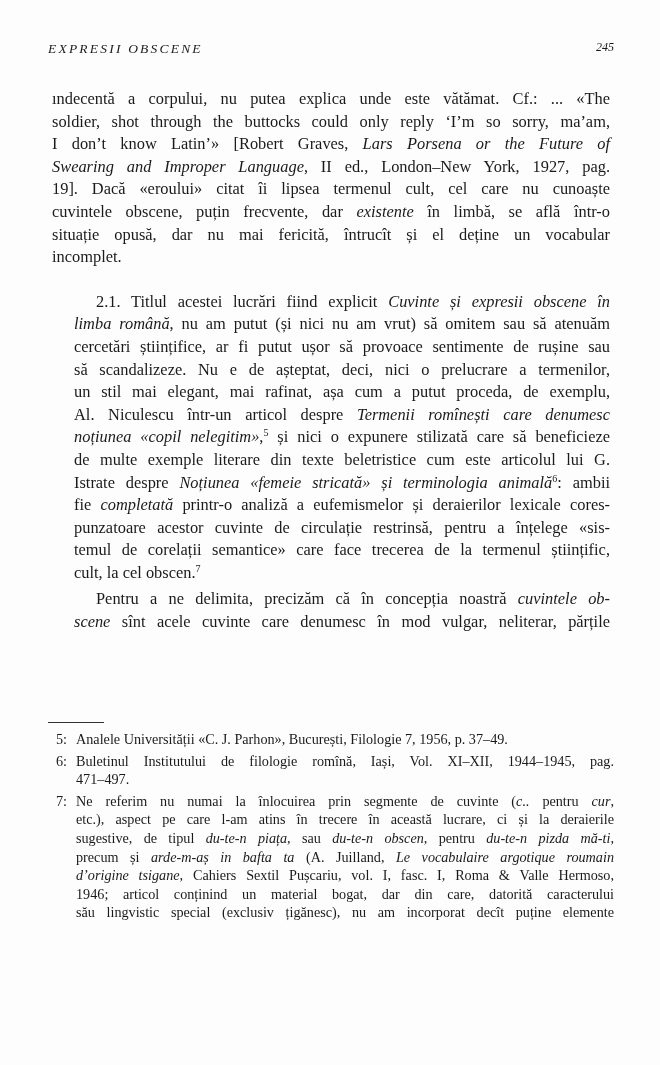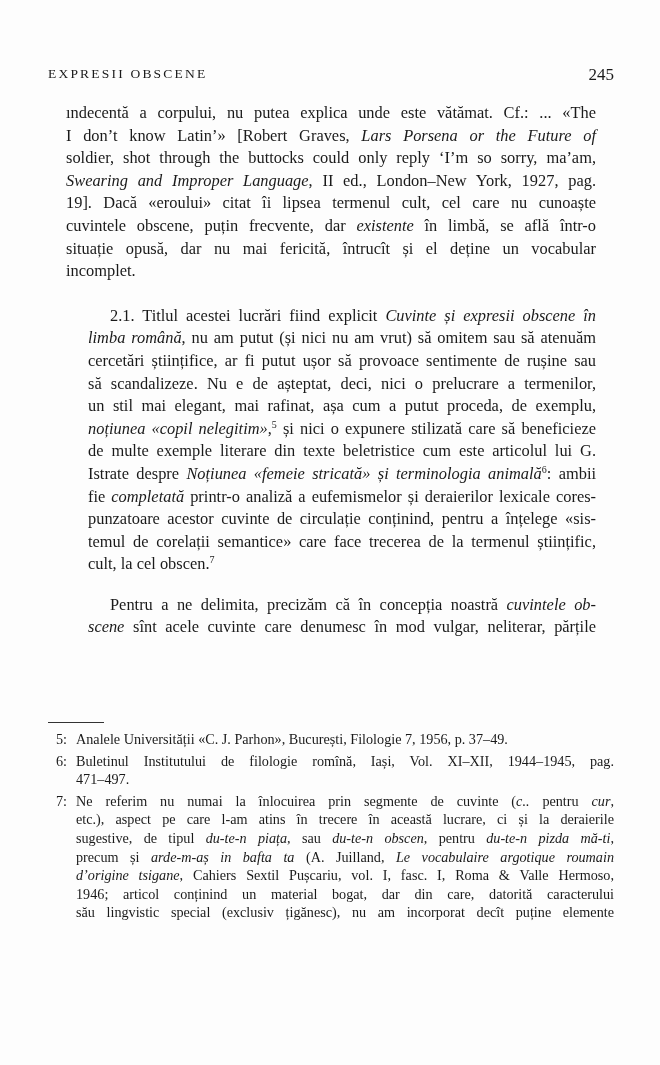--- a/index.html
+++ b/index.html
@@ -1,23 +1,23 @@
 <!DOCTYPE html>
 <html><head>
 <meta charset="utf-8">
 <style>
   html, body { margin:0; padding:0; background:#fdfdfd; }
   body { width:660px; height:1065px; position:relative; overflow:hidden;
          font-family:"Liberation Serif", "DejaVu Serif", serif; color:#1a1a1a; }
-  .header { position:absolute; top:66px; left:48px; right:46px; height:22px; }
+  .header { position:absolute; top:41px; left:48px; right:46px; height:22px;font-style:italic; }
   .running-title { position:absolute; left:0; top:0; font-size:13.5px; letter-spacing:2.2px; }
-  .page-number { position:absolute; right:0; top:-1px; font-size:17px; }
+  .page-number { position:absolute; right:0; top:-1px; font-size:12px; }
   .body-text { position:absolute; top:84px; left:48px; width:566px; font-size:16.4px;
                line-height:22.6px; text-align:justify; }
-  .body-text p { margin:18px; }
+  .body-text p { margin:4px; }
   .body-text p + p.gap { margin-top:22px; }
   .indent { text-indent:22px; }
   .l { display:block; text-align:justify; text-align-last:justify; white-space:nowrap; }
   .l.last { text-align-last:left; }
   i { font-style:italic; }
   sup { font-size:10px; vertical-align:6px; line-height:0; }
   .rule { position:absolute; top:722px; left:48px; width:56px; border-top:1px solid #333; }
   .footnotes { position:absolute; top:730px; left:48px; width:566px; font-size:14.2px; line-height:18.6px; }
   .fn { position:relative; padding-left:28px; margin-bottom:3px; }
   .fn-num { position:absolute; left:8px; top:0; }
@@ -28,39 +28,40 @@
 <body>
 
 <div class="header">
   <span class="running-title">EXPRESII OBSCENE</span>
   <span class="page-number">245</span>
 </div>
 
 <div class="body-text">
   <p>
       <span class="l">ındecentă a corpului, nu putea explica unde este vătămat. Cf.: ... «The</span>
+      <span class="l">soldier, shot through the buttocks could only reply ‘I’m so sorry, ma’am,</span>
       <span class="l">I don’t know Latin’» [Robert Graves, <i>Lars Porsena or the Future of</i></span>
-      <span class="l">soldier, shot through the buttocks could only reply ‘I’m so sorry, ma’am,</span>
       <span class="l"><i>Swearing and Improper Language</i>, II ed., London–New York, 1927, pag.</span>
       <span class="l">19]. Dacă «eroului» citat îi lipsea termenul cult, cel care nu cunoaște</span>
       <span class="l">cuvintele obscene, puțin frecvente, dar <i>existente</i> în limbă, se află într-o</span>
       <span class="l">situație opusă, dar nu mai fericită, întrucît și el deține un vocabular</span>
       <span class="l last">incomplet.</span>
     </p>
   <p class="gap indent">
       <span class="l" style="padding-left: 22px;">2.1. Titlul acestei lucrări fiind explicit <i>Cuvinte și expresii obscene în</i></span>
       <span class="l"><i>limba română</i>, nu am putut (și nici nu am vrut) să omitem sau să atenuăm</span>
       <span class="l">cercetări științifice, ar fi putut ușor să provoace sentimente de rușine sau</span>
       <span class="l">să scandalizeze. Nu e de așteptat, deci, nici o prelucrare a termenilor,</span>
       <span class="l">un stil mai elegant, mai rafinat, așa cum a putut proceda, de exemplu,</span>
+      <span class="l">Al. Niculescu într-un articol despre <i>Termenii romînești care denumesc</i></span>
       <span class="l"><i>noțiunea «copil nelegitim»</i>,<sup>5</sup> și nici o expunere stilizată care să beneficieze</span>
       <span class="l">de multe exemple literare din texte beletristice cum este articolul lui G.</span>
       <span class="l">Istrate despre <i>Noțiunea «femeie stricată» și terminologia animală</i><sup>6</sup>: ambii</span>
       <span class="l">fie <i>completată</i> printr-o analiză a eufemismelor și deraierilor lexicale cores-</span>
-      <span class="l">punzatoare acestor cuvinte de circulație conținind, pentru a înțelege «sis-</span>
+      <span class="l">punzatoare acestor cuvinte de circulație restrinsă, pentru a înțelege «sis-</span>
       <span class="l">temul de corelații semantice» care face trecerea de la termenul științific,</span>
       <span class="l last">cult, la cel obscen.<sup>7</sup></span>
     </p>
   <p class="indent">
       <span class="l" style="padding-left: 22px;">Pentru a ne delimita, precizăm că în concepția noastră <i>cuvintele ob-</i></span>
       <span class="l"><i>scene</i> sînt acele cuvinte care denumesc în mod vulgar, neliterar, părțile</span>
     </p>
 </div>
 
 <div class="rule"></div>

